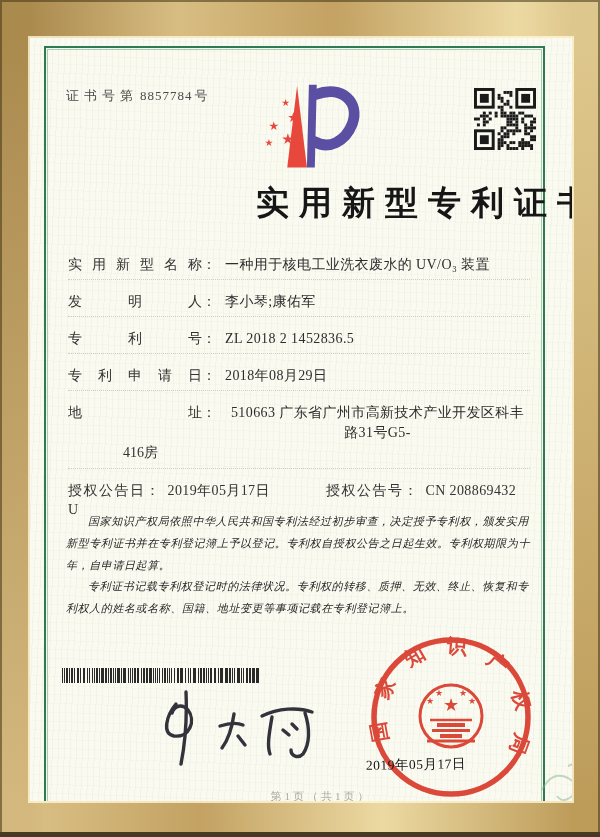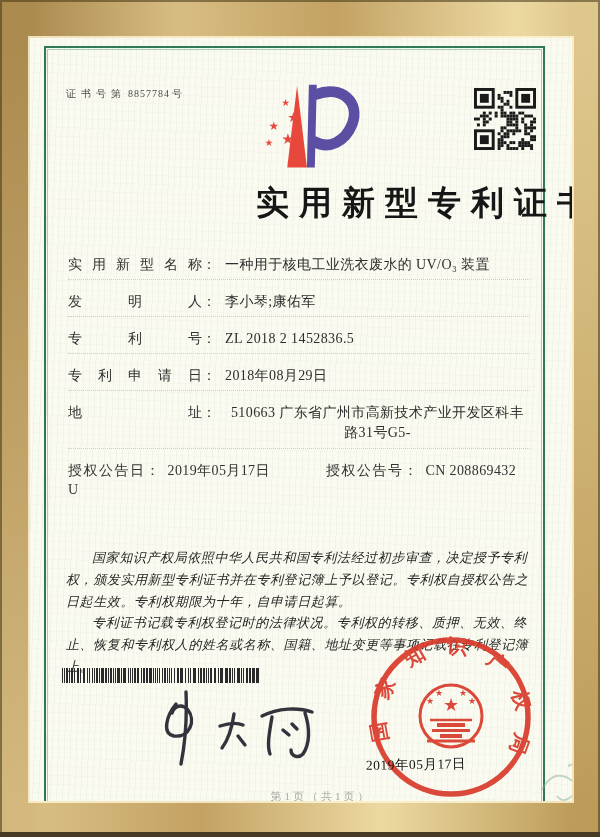--- a/index.html
+++ b/index.html
@@ -17,42 +17,42 @@
     border-style:solid;border-width:38px 28px 36px 30px;
     border-image:linear-gradient(100deg,#ab8a4e 0%,#d8bd82 22%,#c3a263 45%,#ecd9a2 72%,#bd9c5a 100%) 1;
   }
   .frame-lip{position:absolute;left:28px;top:36px;right:26px;bottom:34px;border:2px solid rgba(255,246,214,.8);z-index:6;pointer-events:none;}
   .outer-edge{position:absolute;inset:0;border:2px solid rgba(66,52,22,.55);z-index:7;pointer-events:none;}
   .bottom-edge{position:absolute;left:0;right:0;bottom:0;height:5px;background:#463a22;z-index:7;}
   
   .green-border{position:absolute;left:44px;top:46px;right:55px;bottom:-24px;border:2px solid #2f7a55;border-bottom:none;z-index:1;}
   .green-border .inner{position:absolute;inset:1px;border:1px solid #a4cfae;border-bottom:none;}
   
-  .cert-no{position:absolute;top:87px;left:66px;z-index:2;font-size:10px;color:#4b4b4b;}
+  .cert-no{position:absolute;top:87px;left:66px;z-index:2;font-size:13px;color:#4b4b4b;}
   .cert-no .sp{letter-spacing:5px;}
   .cert-no .num{letter-spacing:1px;padding:0 2px;}
   .logo{position:absolute;top:80px;left:238px;width:128px;height:96px;z-index:2;}
   .qr{position:absolute;top:88px;left:474px;width:62px;height:62px;z-index:2;}
   .title{position:absolute;top:181px;left:0;width:100%;text-align:right;z-index:2;
     font-size:33px;font-weight:bold;letter-spacing:10px;color:#161616;}
   
   .fields{position:absolute;top:255px;left:68px;width:462px;z-index:2;font-size:14px;color:#333;}
   .frow{padding-bottom:5px;margin-bottom:12px;border-bottom:1px dotted rgba(125,138,125,.38);line-height:19px;}
   .flabel{display:inline-block;width:134px;text-align:justify;text-align-last:justify;vertical-align:top;}
   .fcolon{display:inline-block;vertical-align:top;}
   .fvalue{display:inline-block;margin-left:9px;vertical-align:top;max-width:305px;letter-spacing:.4px;color:#2d2d2d;text-align:center;}
   .frow.addr{line-height:20px;}
   .addr2{margin-left:55px;line-height:20px;}
   .frow.grant{border-bottom:none;font-family:Liberation Serif, serif;}
   .glabel{letter-spacing:1.5px;}
   .gval{margin-left:8px;letter-spacing:.4px;}
   .gsep{display:inline-block;width:56px;}
   
   .body-text{position:absolute;top:511px;left:66px;width:466px;z-index:2;
-    font-size:13px;line-height:21.8px;color:#262626;font-style:italic;letter-spacing:.6px;margin-top:36px;}
+    font-size:11px;line-height:21.8px;color:#262626;font-style:italic;letter-spacing:.6px;}
   .body-text p{margin:0;text-indent:2em;}
   
   .barcode{position:absolute;top:668px;left:60px;width:206px;height:15px;z-index:2;}
   .director{position:absolute;top:702px;left:68px;z-index:2;font-size:15px;line-height:28px;color:#1f1f1f;letter-spacing:2px;}
   .signature{position:absolute;top:686px;left:142px;width:200px;height:84px;z-index:3;}
   .seal{position:absolute;top:632px;left:366px;width:170px;height:170px;z-index:2;opacity:.92;}
   .seal-date{position:absolute;top:756px;left:366px;z-index:3;font-size:13.5px;color:#141414;letter-spacing:.5px;transform:rotate(-1deg);}
   .page-note{position:absolute;top:789px;left:0;width:100%;text-align:center;z-index:2;
     font-size:11px;color:rgba(85,92,85,.5);letter-spacing:3px;margin-left:21px;}
   .flourish{position:absolute;top:748px;left:534px;width:60px;height:60px;z-index:2;opacity:.45;}
@@ -219,20 +219,21 @@
       <span class="flabel">发明人</span><span class="fcolon">：</span><span class="fvalue">李小琴;康佑军</span>
     </div>
     <div class="frow">
       <span class="flabel">专利号</span><span class="fcolon">：</span><span class="fvalue">ZL 2018 2 1452836.5</span>
     </div>
     <div class="frow">
       <span class="flabel">专利申请日</span><span class="fcolon">：</span><span class="fvalue">2018年08月29日</span>
     </div>
     <div class="frow addr">
       <span class="flabel">地址</span><span class="fcolon">：</span><span class="fvalue">510663 广东省广州市高新技术产业开发区科丰路31号G5-</span>
+      <div class="addr2">416房</div>
     </div>
     <div class="frow grant">
       <span class="glabel">授权公告日</span><span>：</span><span class="gval">2019年05月17日</span><span class="gsep"></span><span class="glabel">授权公告号</span><span>：</span><span class="gval">CN 208869432 U</span>
     </div>
   </div>
 
   <div class="body-text">
     <p>国家知识产权局依照中华人民共和国专利法经过初步审查，决定授予专利权，颁发实用新型专利证书并在专利登记簿上予以登记。专利权自授权公告之日起生效。专利权期限为十年，自申请日起算。</p>
     <p>专利证书记载专利权登记时的法律状况。专利权的转移、质押、无效、终止、恢复和专利权人的姓名或名称、国籍、地址变更等事项记载在专利登记簿上。</p>
   </div>

